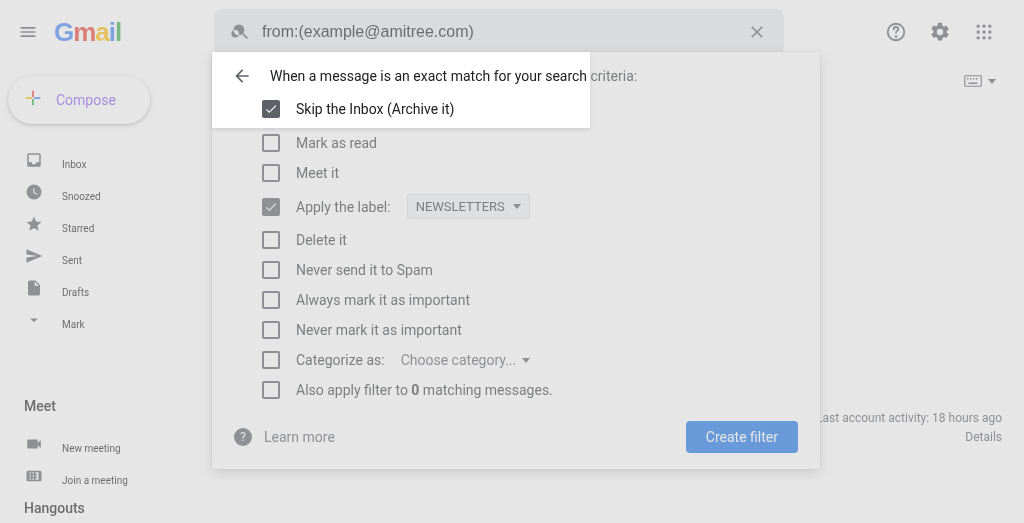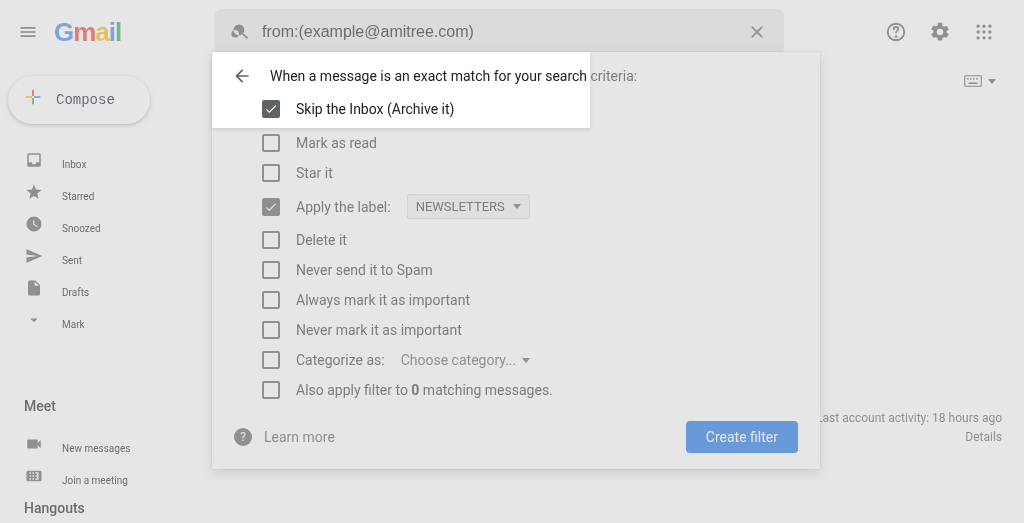--- a/index.html
+++ b/index.html
@@ -92,23 +92,22 @@
     height:48px;
     width:142px;
     background:#fff;
     border-radius:24px;
     display:flex;
     align-items:center;
     gap:12px;
     padding:0 20px 0 14px;
     box-shadow: 0 1px 3px rgba(60,64,67,.3), 0 2px 6px rgba(60,64,67,.15);
     cursor:pointer;
-    color:#0f172a;
+    color:#8b5cf6;
     font-size:14px;
-    font-family:Liberation Mono, monospace;
   }
   .compose .plus {
     font-size: 22px;
     font-weight: 500;
   }
   .side-item {
     display:flex;
     align-items:flex-end;
     gap:18px;
     height:32px;
@@ -362,32 +361,32 @@
     <span class="side-icon">
         <svg width="18" height="18" viewBox="0 0 24 24" fill="#5f6368">
           <path d="M19 3H5a2 2 0 00-2 2v14a2 2 0 002 2h14a2 2 0 002-2V5a2 2 0 00-2-2zm0 12h-4a3 3 0 01-6 0H5V5h14z"></path>
         </svg>
       </span>
     <span>Inbox</span>
   </div>
   <div class="side-item">
     <span class="side-icon">
         <svg width="18" height="18" viewBox="0 0 24 24" fill="#5f6368">
+          <path d="M12 2a10 10 0 1010 10A10 10 0 0012 2zm.5 5v5.25l4.5 2.67-.75 1.23L11 13V7z"></path>
+        </svg>
+      </span>
+    <span>Snoozed</span>
+  </div>
+  <div class="side-item">
+    <span class="side-icon">
+        <svg width="18" height="18" viewBox="0 0 24 24" fill="#5f6368">
           <path d="M12 17.27 18.18 21l-1.64-7.03L22 9.24l-7.19-.61L12 2 9.19 8.63 2 9.24l5.46 4.73L5.82 21z"></path>
         </svg>
       </span>
     <span>Starred</span>
-  </div>
-  <div class="side-item">
-    <span class="side-icon">
-        <svg width="18" height="18" viewBox="0 0 24 24" fill="#5f6368">
-          <path d="M12 2a10 10 0 1010 10A10 10 0 0012 2zm.5 5v5.25l4.5 2.67-.75 1.23L11 13V7z"></path>
-        </svg>
-      </span>
-    <span>Snoozed</span>
   </div>
   <div class="side-item">
     <span class="side-icon">
         <svg width="18" height="18" viewBox="0 0 24 24" fill="#5f6368">
           <path d="M2 21l21-9L2 3v7l15 2-15 2z"></path>
         </svg>
       </span>
     <span>Sent</span>
   </div>
   <div class="side-item">
@@ -408,21 +407,21 @@
   </div>
 
   <div style="height:54px"></div>
   <div class="side-section-title">Meet</div>
   <div class="side-item">
     <span class="side-icon">
         <svg width="18" height="18" viewBox="0 0 24 24" fill="#5f6368">
           <path d="M17 10.5V7a1 1 0 00-1-1H4a1 1 0 00-1 1v10a1 1 0 001 1h12a1 1 0 001-1v-3.5l4 4v-11z"></path>
         </svg>
       </span>
-    <span>New messages</span>
+    <span>New meeting</span>
   </div>
   <div class="side-item">
     <span class="side-icon">
         <svg width="18" height="18" viewBox="0 0 24 24" fill="#5f6368">
           <path d="M20 5H4a2 2 0 00-2 2v10a2 2 0 002 2h16a2 2 0 002-2V7a2 2 0 00-2-2zM8 17H6v-2h2zm0-4H6v-2h2zm0-4H6V7h2zm4 8h-2v-2h2zm0-4h-2v-2h2zm0-4h-2V7h2zm4 8h-2v-2h2zm0-4h-2v-2h2zm0-4h-2V7h2zm2 8h-2V7h2z"></path>
         </svg>
       </span>
     <span>Join a meeting</span>
   </div>
 
@@ -462,21 +461,21 @@
           </svg>
         </div>
       <span>Skip the Inbox (Archive it)</span>
     </div>
     <div class="filter-row">
       <div class="chk"></div>
       <span>Mark as read</span>
     </div>
     <div class="filter-row">
       <div class="chk"></div>
-      <span>Star it</span>
+      <span>Meet it</span>
     </div>
     <div class="filter-row">
       <div class="chk checked">
           <svg viewBox="0 0 24 24" fill="#fff">
             <path d="M9 16.17 4.83 12 3.41 13.41 9 19l12-12-1.41-1.41z"></path>
           </svg>
         </div>
       <span>Apply the label:</span>
       <span class="label-select">
         <span>NEWSLETTERS</span>

